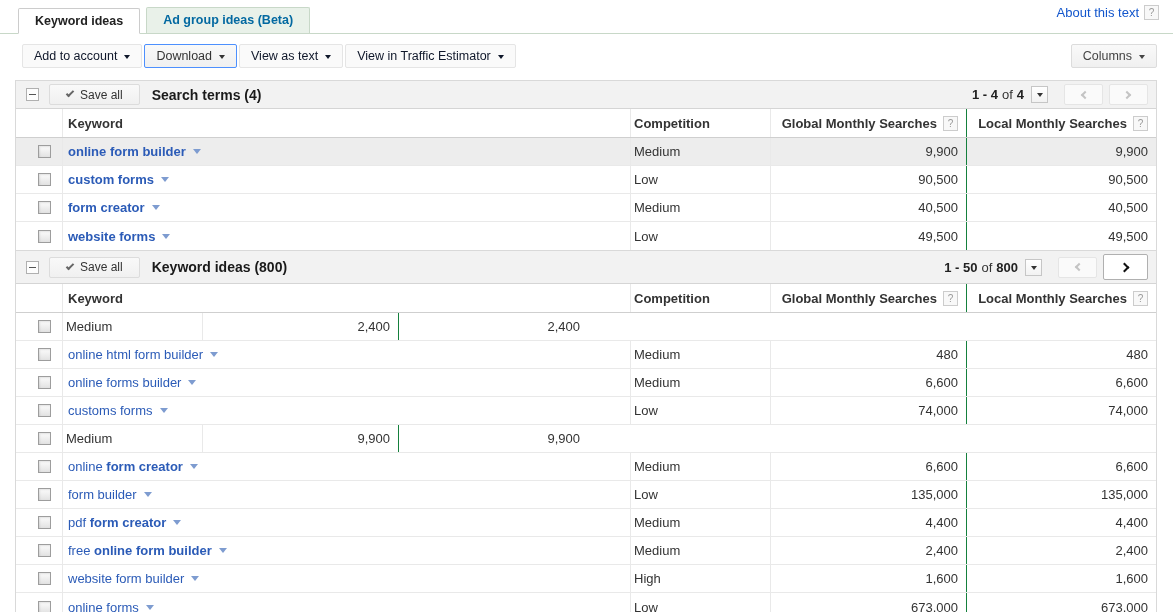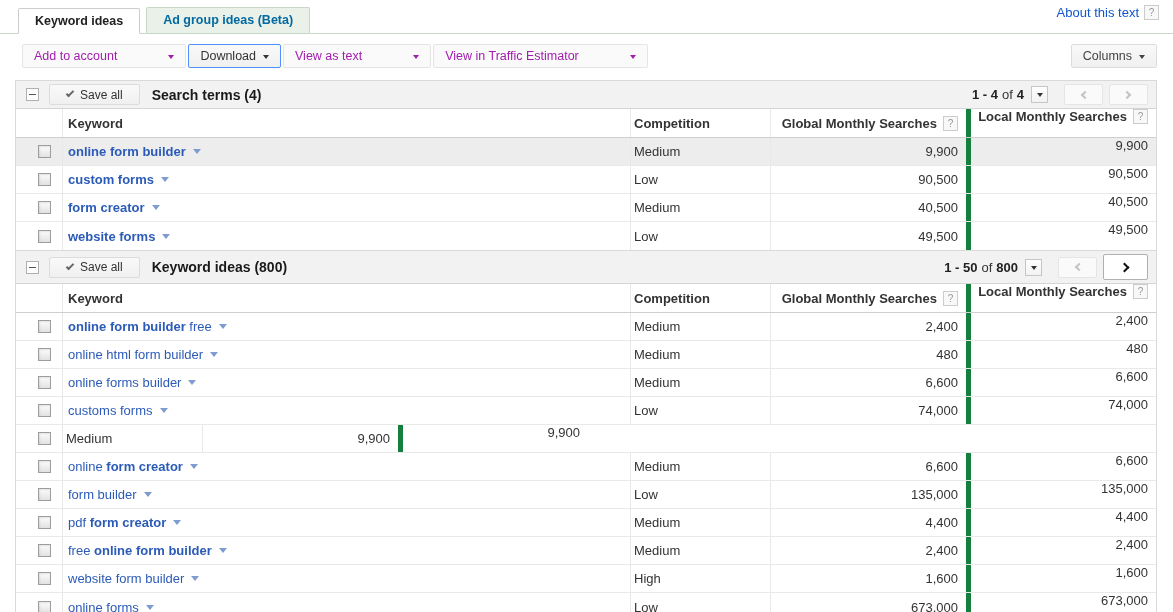--- a/index.html
+++ b/index.html
@@ -21,21 +21,21 @@
            color:var(--link-blue,#1155cc); cursor:pointer; }
   .helpbox { display:inline-flex; align-items:center; justify-content:center;
              width:15px; height:15px; border:1px solid #ccc; background:#f8f8f8;
              color:#999; font-size:10px; font-weight:normal; }
   
   .toolbar { display:flex; align-items:center; padding:10px 16px 12px 22px; }
   .btn { font-family:inherit; font-size:12.5px; border:1px solid #dcdcdc; border-radius:2px;
          background:linear-gradient(#f9f9f9,#f0f0f0); color:#444; height:24px; padding:0 11px;
          cursor:pointer; display:inline-flex; align-items:center; }
   .tbbtn { margin-right:2px; }
-  .btn.disabled { background:#fafafa; border-color:#e5e5e5; color:#a21caf; cursor:default;gap:44px; }
+  .btn.disabled { background:#fafafa; border-color:#e5e5e5; color:#0f172a; cursor:default; }
   .btn.focused { border-color:var(--focus-blue,#4d90fe); color:#333; }
   .dd-arrow { width:0; height:0; border:3px solid transparent; border-top:4px solid currentColor;
               margin-left:7px; margin-top:4px; display:inline-block; }
   .tb-right { margin-left:auto; display:flex; gap:10px; }
   
   .sections { margin:0 16px 0 15px; }
   .kwsec { border:1px solid #d9d9d9; }
   .kwsec + .kwsec { border-top:none; }
   .sec-hd { display:flex; align-items:center; background:#f2f2f2; min-height:27px;
             padding:3px 8px; border-bottom:1px solid #d5d5d5; }
@@ -70,22 +70,22 @@
   .trow:last-child { border-bottom:none; }
   .trow.hl { background:var(--hl-row,#ededed); }
   .col-check { width:46px; flex:none; display:flex; justify-content:flex-end;
                padding-right:11px; align-self:stretch; align-items:center; }
   .col-kw { flex:1; padding-left:5px; border-left:1px solid #e9e9e9; align-self:stretch;
             display:flex; align-items:center; }
   .col-comp { width:140px; flex:none; padding-left:3px; border-left:1px solid #e9e9e9;
               align-self:stretch; display:flex; align-items:center; }
   .col-g { width:196px; flex:none; border-left:1px solid #e9e9e9; align-self:stretch;
            display:flex; align-items:center; justify-content:flex-end; padding-right:8px; }
-  .col-l { width:190px; flex:none; border-left:5px solid #15803d; align-self:stretch;
-           display:flex; justify-content:flex-end; padding-right:8px; }
+  .col-l { width:190px; flex:none; border-left:1px solid #15803d; align-self:stretch;
+           display:flex; align-items:center; justify-content:flex-end; padding-right:8px; }
   .hcell-num { gap:6px; }
   .checkbox { width:13px; height:13px; border:1px solid #9d9d9d;
               background:linear-gradient(#fcfcfc,#e2e2e2);
               box-shadow:inset 1px 1px 2px rgba(0,0,0,.1); cursor:pointer; }
   .kw-link { color:var(--link-blue2,#2b5bb7); text-decoration:none; cursor:pointer; }
   .kw-link .b { font-weight:bold; }
   .kw-dd { width:0; height:0; border:4px solid transparent; border-top:5px solid #7e9cd0;
            margin-left:7px; margin-top:4px; display:inline-block; cursor:pointer; }
 </style>
 </head>
@@ -251,24 +251,20 @@
       <div class="col-l hcell-num">
         <span class="htext-l">Local Monthly Searches</span>
         <span class="helpbox help-l">?</span>
       </div>
     </div>
     <div class="rows">
   <div class="trow">
     <div class="col-check">
       <span class="checkbox"></span>
     </div>
-    <div class="col-kw">
-      <a class="kw-link"><span class="b">online form builder</span><span> free</span></a>
-      <span class="kw-dd"></span>
-    </div>
     <div class="col-comp">Medium</div>
     <div class="col-g">2,400</div>
     <div class="col-l">2,400</div>
   </div>
 
   <div class="trow">
     <div class="col-check">
       <span class="checkbox"></span>
     </div>
     <div class="col-kw">

